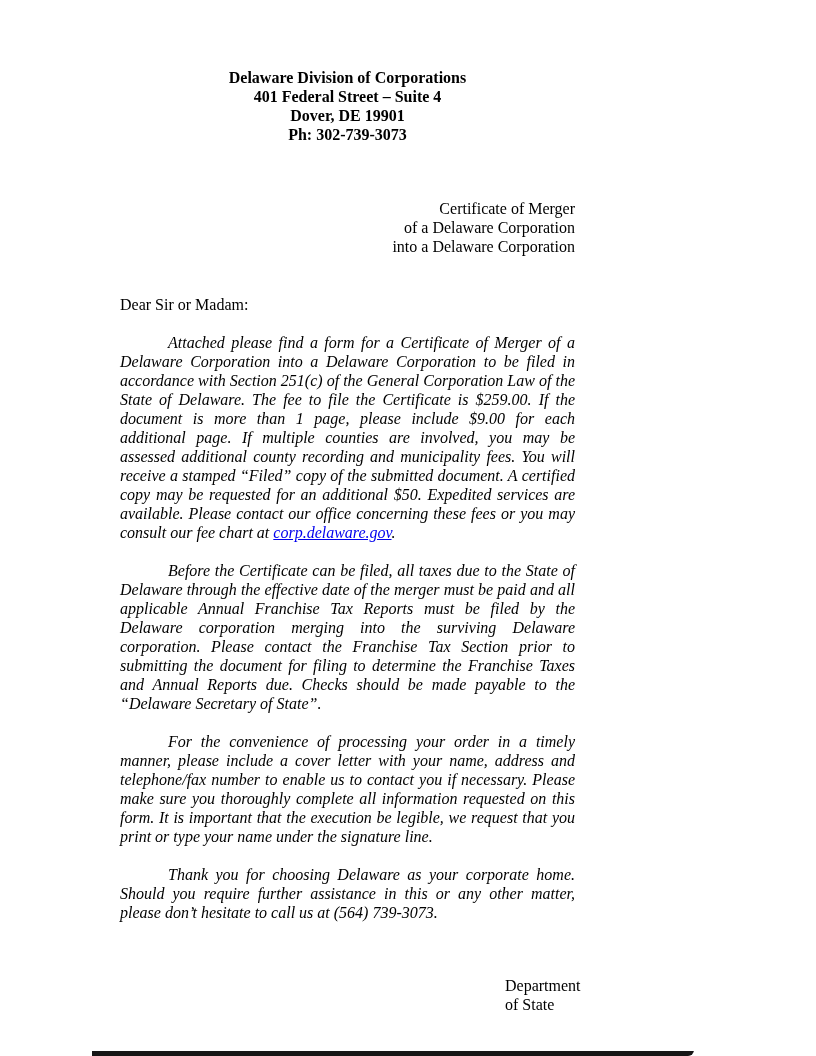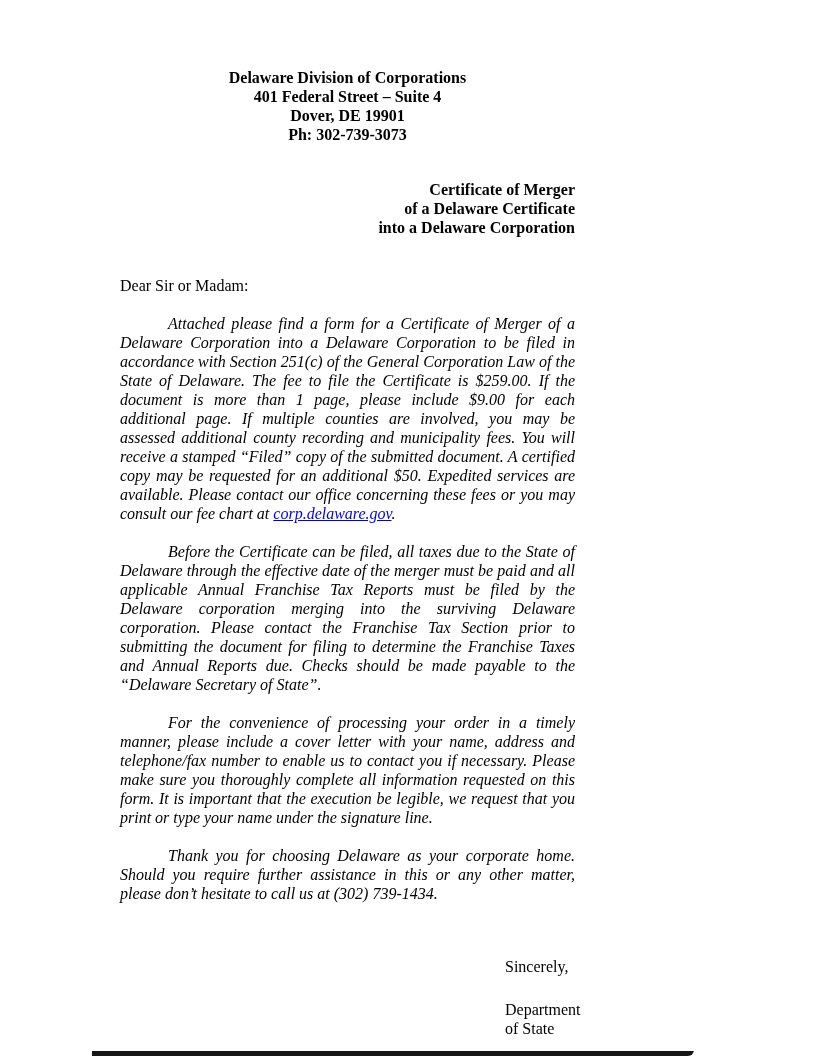--- a/index.html
+++ b/index.html
@@ -21,22 +21,22 @@
   }
   .content {
     padding: 68px 119px 0 120px;
   }
   .letterhead {
     text-align: center;
     font-weight: bold;
   }
   .doc-title {
     text-align: right;
-    font-weight: bold;
-    margin-top: 36px;
+    font-weight: normal;
+    margin-top: 55px;
   }
   .salutation {
     margin: 39px 0 0 0;
   }
   .body-para {
     margin: 19px 0 0 0;
     text-align: justify;
     text-indent: 48px;
     font-style: italic;
   }
@@ -70,36 +70,35 @@
 
     <header class="letterhead">
       <div>Delaware Division of Corporations</div>
       <div>401 Federal Street – Suite 4</div>
       <div>Dover, DE 19901</div>
       <div>Ph: 302-739-3073</div>
     </header>
 
     <div class="doc-title">
       <div>Certificate of Merger</div>
-      <div>of a Delaware Certificate</div>
+      <div>of a Delaware Corporation</div>
       <div>into a Delaware Corporation</div>
     </div>
 
     <p class="salutation">Dear Sir or Madam:</p>
 
     <p class="body-para"><span>Attached please find a form for a Certificate of Merger of a Delaware Corporation into a Delaware Corporation to be filed in accordance with Section 251(c) of the General Corporation Law of the State of Delaware.  The fee to file the Certificate is $259.00.  If the document is more than 1 page, please include $9.00 for each additional page.  If multiple counties are involved, you may be assessed additional county recording and municipality fees.  You will receive a stamped “Filed” copy of the submitted document.  A certified copy may be requested for an additional $50.  Expedited services are available.  Please contact our office concerning these fees or you may consult our fee chart at </span><a class="link" style="color: rgb(0, 0, 238);">corp.delaware.gov</a><span>.</span></p>
 
     <p class="body-para">Before the Certificate can be filed, all taxes due to the State of Delaware through the effective date of the merger must be paid and all applicable Annual Franchise Tax Reports must be filed by the Delaware corporation merging into the surviving Delaware corporation.  Please contact the Franchise Tax Section prior to submitting the document for filing to determine the Franchise Taxes and Annual Reports due.  Checks should be made payable to the “Delaware Secretary of State”.</p>
 
     <p class="body-para">For the convenience of processing your order in a timely manner, please include a cover letter with your name, address and telephone/fax number to enable us to contact you if necessary.  Please make sure you thoroughly complete all information requested on this form.  It is important that the execution be legible, we request that you print or type your name under the signature line.</p>
 
-    <p class="body-para">Thank you for choosing Delaware as your corporate home.  Should you require further assistance in this or any other matter, please don’t hesitate to call us at (302) 739-1434.</p>
+    <p class="body-para">Thank you for choosing Delaware as your corporate home.  Should you require further assistance in this or any other matter, please don’t hesitate to call us at (564) 739-3073.</p>
 
     <div class="closing-block">
-      <div>Sincerely,</div>
       <div class="closing-dept">
         <div>Department of State</div>
       </div>
     </div>
 
     <div class="footer-rev">rev. 08/2023</div>
 
   </div>
 
   <div class="bottom-bar"></div>

